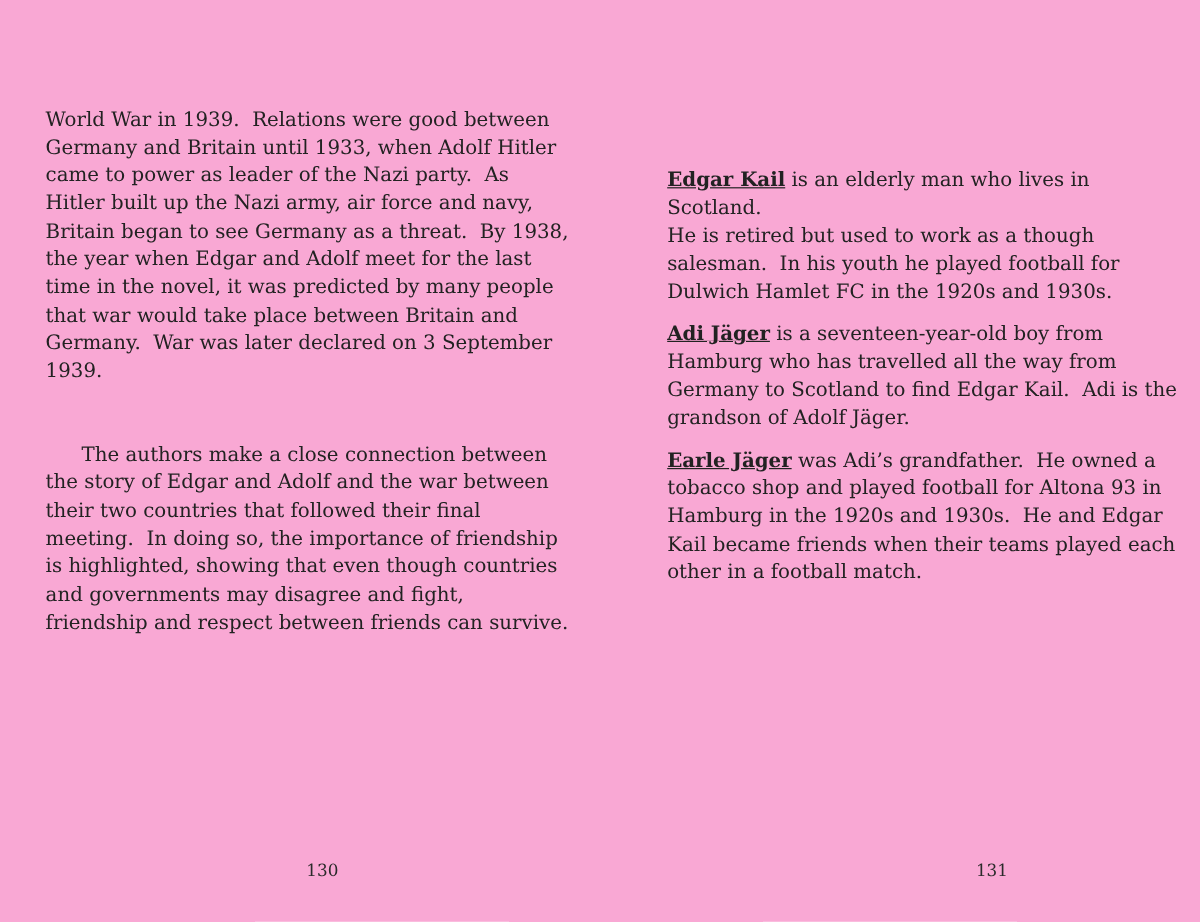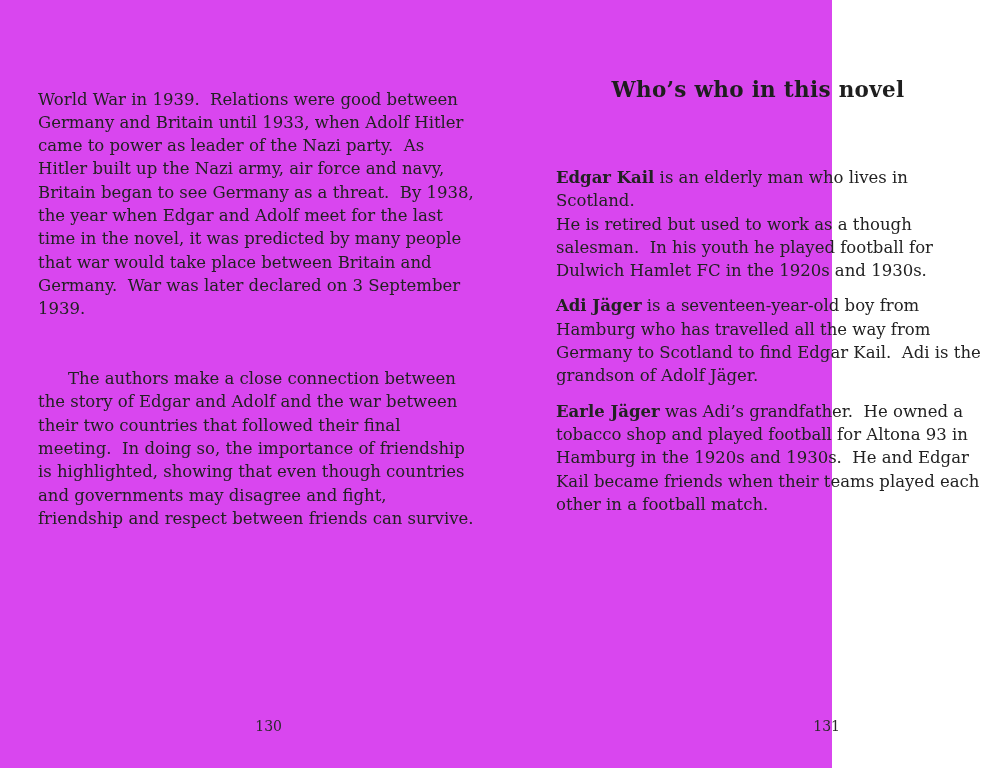--- a/index.html
+++ b/index.html
@@ -9,23 +9,23 @@
   body {
     width: 1000px;
     height: 768px;
     background: #ffffff;
     font-family: "DejaVu Serif", serif;
     color: #222222;
     overflow: hidden;
   }
   .spread {
     position: relative;
-    width: 832px;
+    width: 1000px;
     height: 768px;
-    background: #d946ef;
+    background: #f9a8d4;
   }
   
   .left-text {
     position: absolute;
     left: 38px;
     top: 41px;
     width: 462px;
     font-size: 16.5px;
     line-height: 23.3px;
     white-space: pre-wrap;
@@ -57,20 +57,21 @@
     margin-top: 62px;
     font-size: 16.5px;
     line-height: 23.3px;
   }
   .entry {
     margin: 0 0 12px 0;
     white-space: pre-wrap;
   }
   .entry-name {
     font-weight: 700;
+    text-decoration: underline;
   }
   
   .pageno {
     position: absolute;
     top: 718px;
     width: 84px;
     text-align: right;
     font-size: 14px;
     line-height: 16px;
     color: #2a2a2a;
@@ -97,21 +98,20 @@
     <p class="indent">The authors make a close connection between
 the story of Edgar and Adolf and the war between
 their two countries that followed their final
 meeting.  In doing so, the importance of friendship
 is highlighted, showing that even though countries
 and governments may disagree and fight,
 friendship and respect between friends can survive.</p>
   </div>
 
   <div class="right-col">
-    <h1 class="chapter-heading">Who’s who in this novel</h1>
 
     <div class="entries">
       <p class="entry"><span class="entry-name">Edgar Kail</span><span> is an elderly man who lives in Scotland.
 He is retired but used to work as a though
 salesman.  In his youth he played football for
 Dulwich Hamlet FC in the 1920s and 1930s.</span></p>
 
       <p class="entry"><span class="entry-name">Adi Jäger</span><span> is a seventeen-year-old boy from
 Hamburg who has travelled all the way from
 Germany to Scotland to find Edgar Kail.  Adi is the

